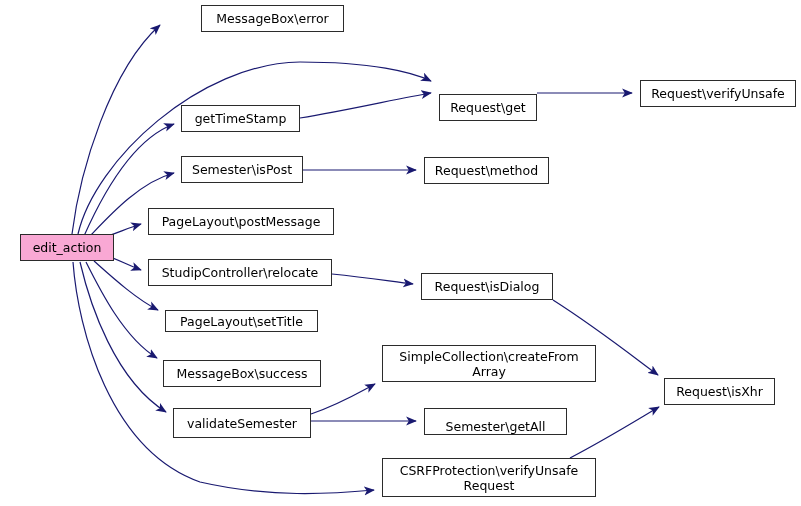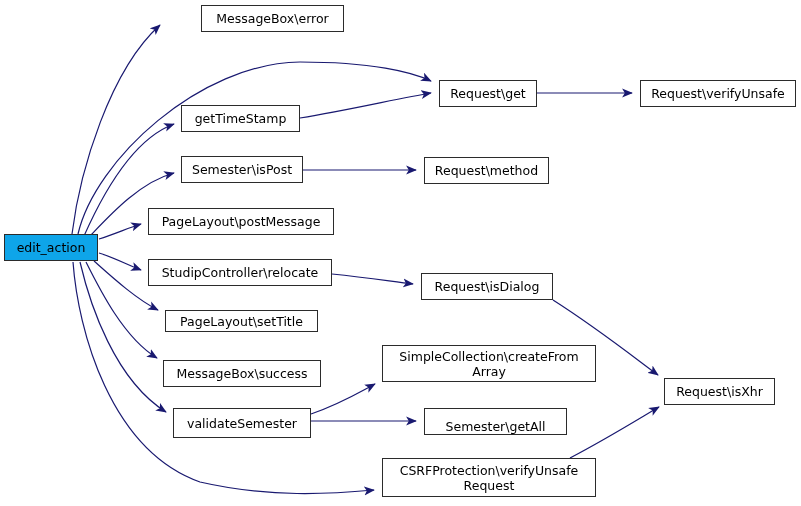--- a/index.html
+++ b/index.html
@@ -35,22 +35,23 @@
     align-items: center;
     justify-content: center;
     text-align: center;
     font-size: 12.5px;
     line-height: 15px;
     letter-spacing: 0px;
     white-space: pre-line;
     z-index: 3;
   }
   .node.highlight {
-    background: #0ea5e9;
+    background: #f9a8d4;
     border-color: #2b2b2b;
+    margin-left: 16px;
   }
   .node .label {
     display: block;
     padding: 0 4px;
   }
 </style>
 </head>
 <body>
 
 <div id="canvas">
@@ -77,21 +78,21 @@
         <path d="M 332 274 C 370 278 395 282 413 284" fill="none" stroke="#191970" stroke-width="1.2" marker-end="url(#arrow)"></path>
         <path d="M 553 300 C 600 330 640 362 658 375" fill="none" stroke="#191970" stroke-width="1.2" marker-end="url(#arrow)"></path>
         <path d="M 311 414 C 340 404 360 392 375 384" fill="none" stroke="#191970" stroke-width="1.2" marker-end="url(#arrow)"></path>
         <path d="M 311 421 L 416 421" fill="none" stroke="#191970" stroke-width="1.2" marker-end="url(#arrow)"></path>
         <path d="M 570 458 C 610 437 645 415 659 407" fill="none" stroke="#191970" stroke-width="1.2" marker-end="url(#arrow)"></path>
       </g>
   </svg>
   <div id="node-layer">
       <div class="node highlight" style="left: 4px; top: 234px; width: 94px; height: 27px;"><span class="label">edit_action</span></div>
       <div class="node" style="left: 167px; top: 5px; width: 143px; height: 27px; margin-left: 34px;"><span class="label">MessageBox\error</span></div>
-      <div class="node" style="left: 439px; top: 80px; width: 98px; height: 27px;"><span class="label">Request\get</span></div>
+      <div class="node" style="left: 439px; top: 94px; width: 98px; height: 27px;"><span class="label">Request\get</span></div>
       <div class="node" style="left: 640px; top: 80px; width: 156px; height: 27px;"><span class="label">Request\verifyUnsafe</span></div>
       <div class="node" style="left: 181px; top: 105px; width: 119px; height: 27px;"><span class="label">getTimeStamp</span></div>
       <div class="node" style="left: 181px; top: 156px; width: 122px; height: 27px;"><span class="label">Semester\isPost</span></div>
       <div class="node" style="left: 424px; top: 157px; width: 125px; height: 27px;"><span class="label">Request\method</span></div>
       <div class="node" style="left: 148px; top: 208px; width: 186px; height: 27px;"><span class="label">PageLayout\postMessage</span></div>
       <div class="node" style="left: 148px; top: 259px; width: 184px; height: 27px;"><span class="label">StudipController\relocate</span></div>
       <div class="node" style="left: 421px; top: 273px; width: 132px; height: 27px;"><span class="label">Request\isDialog</span></div>
       <div class="node" style="left: 165px; top: 310px; width: 153px; height: 22px;"><span class="label">PageLayout\setTitle</span></div>
       <div class="node" style="left: 382px; top: 345px; width: 214px; height: 37px;"><span class="label">SimpleCollection\createFrom
 Array</span></div>

